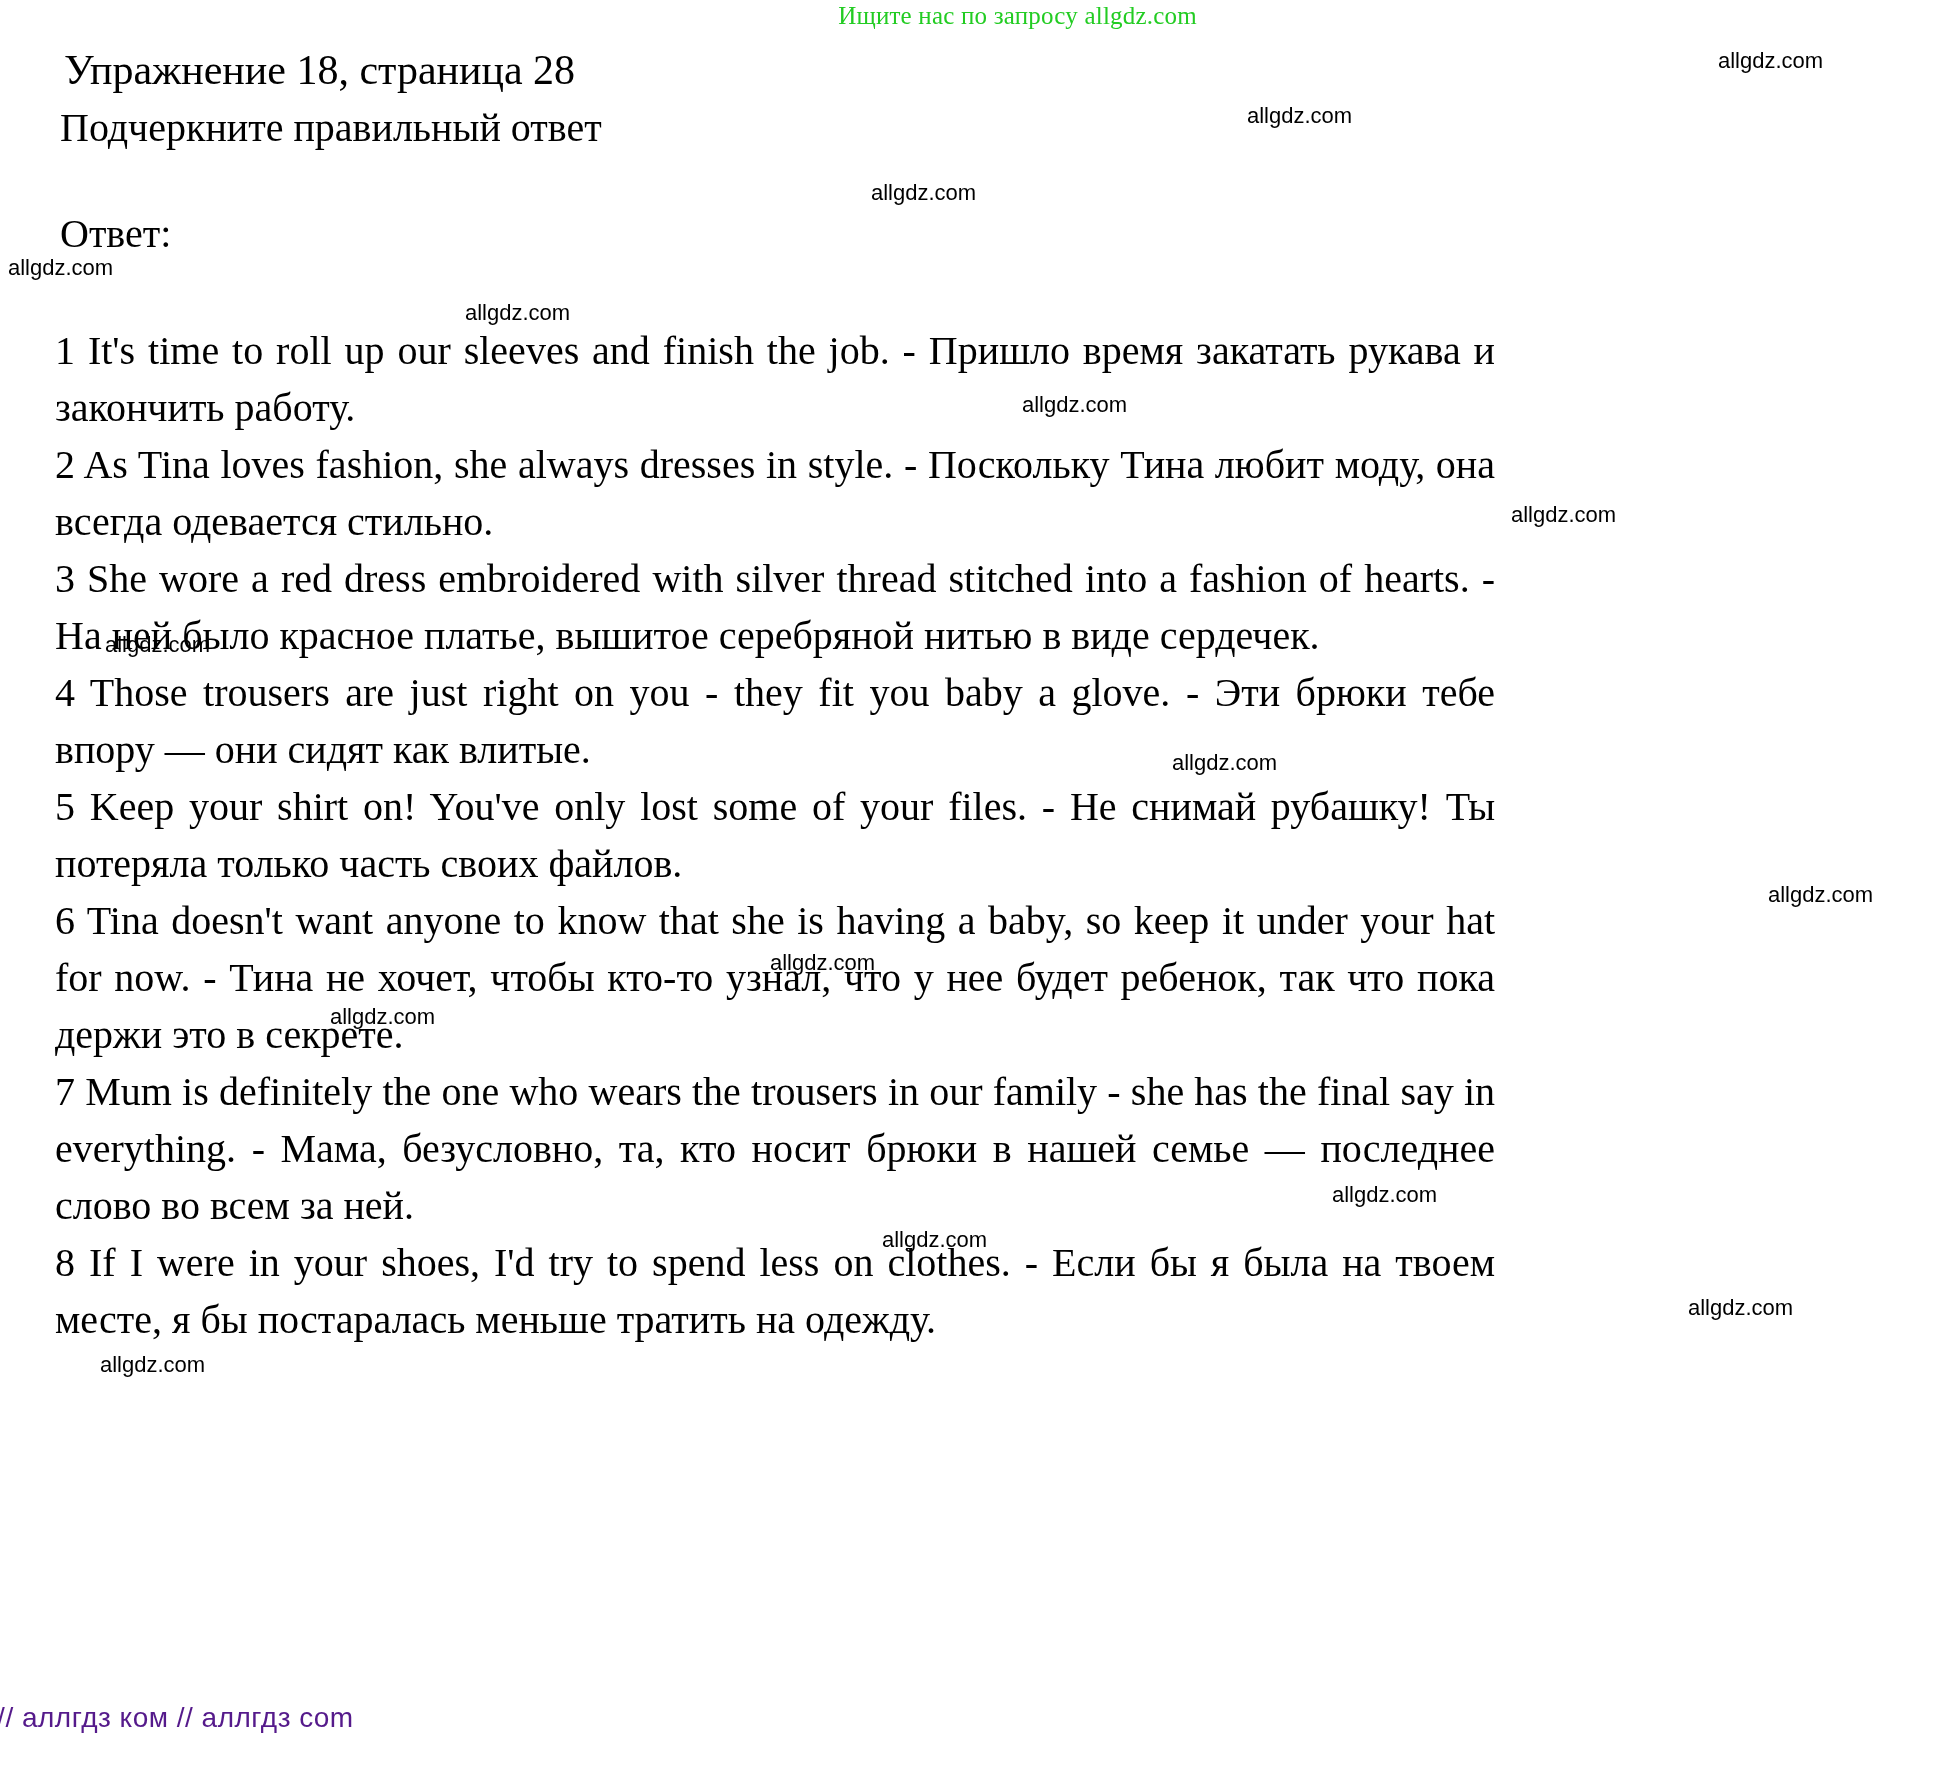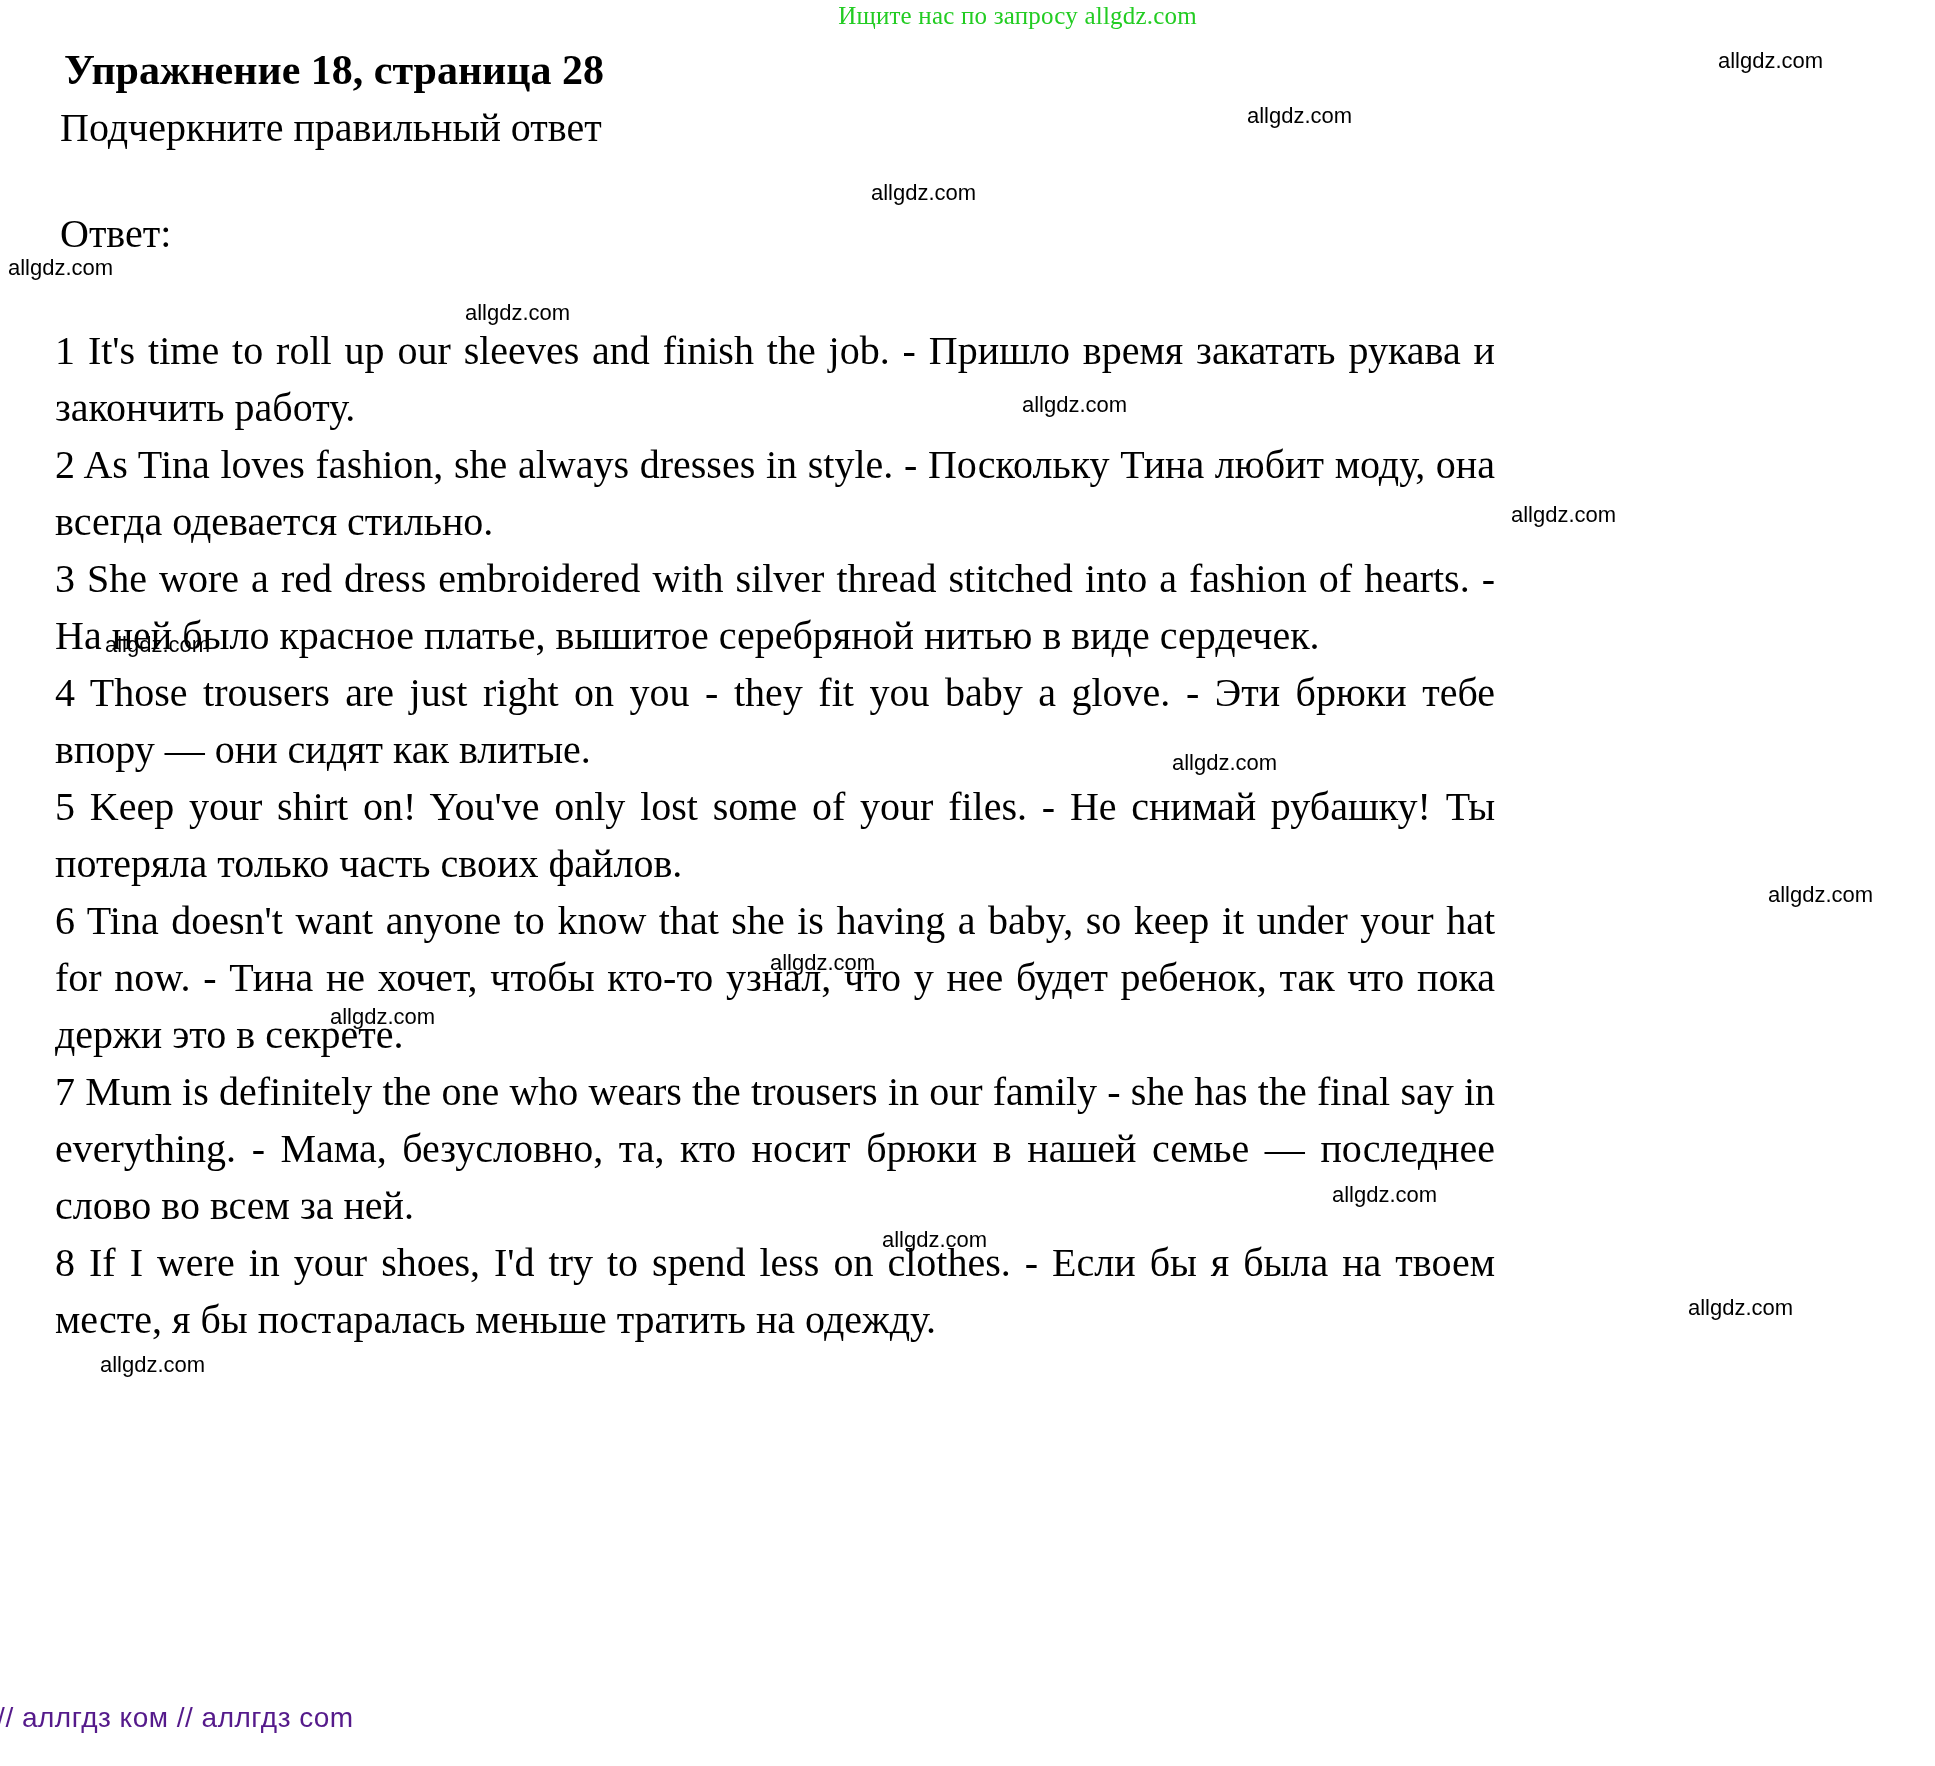--- a/index.html
+++ b/index.html
@@ -41,21 +41,21 @@
     left: 0;
     width: 1935px;
     height: 1766px;
   }
 
   .title {
     position: absolute;
     left: 64px;
     top: 46px;
     font-size: 42px;
-    font-weight: bold;
+    font-weight: normal;
     letter-spacing: 0px;
     white-space: nowrap;
   }
   .subtitle {
     position: absolute;
     left: 60px;
     top: 104px;
     font-size: 40px;
     font-weight: normal;
     white-space: nowrap;

